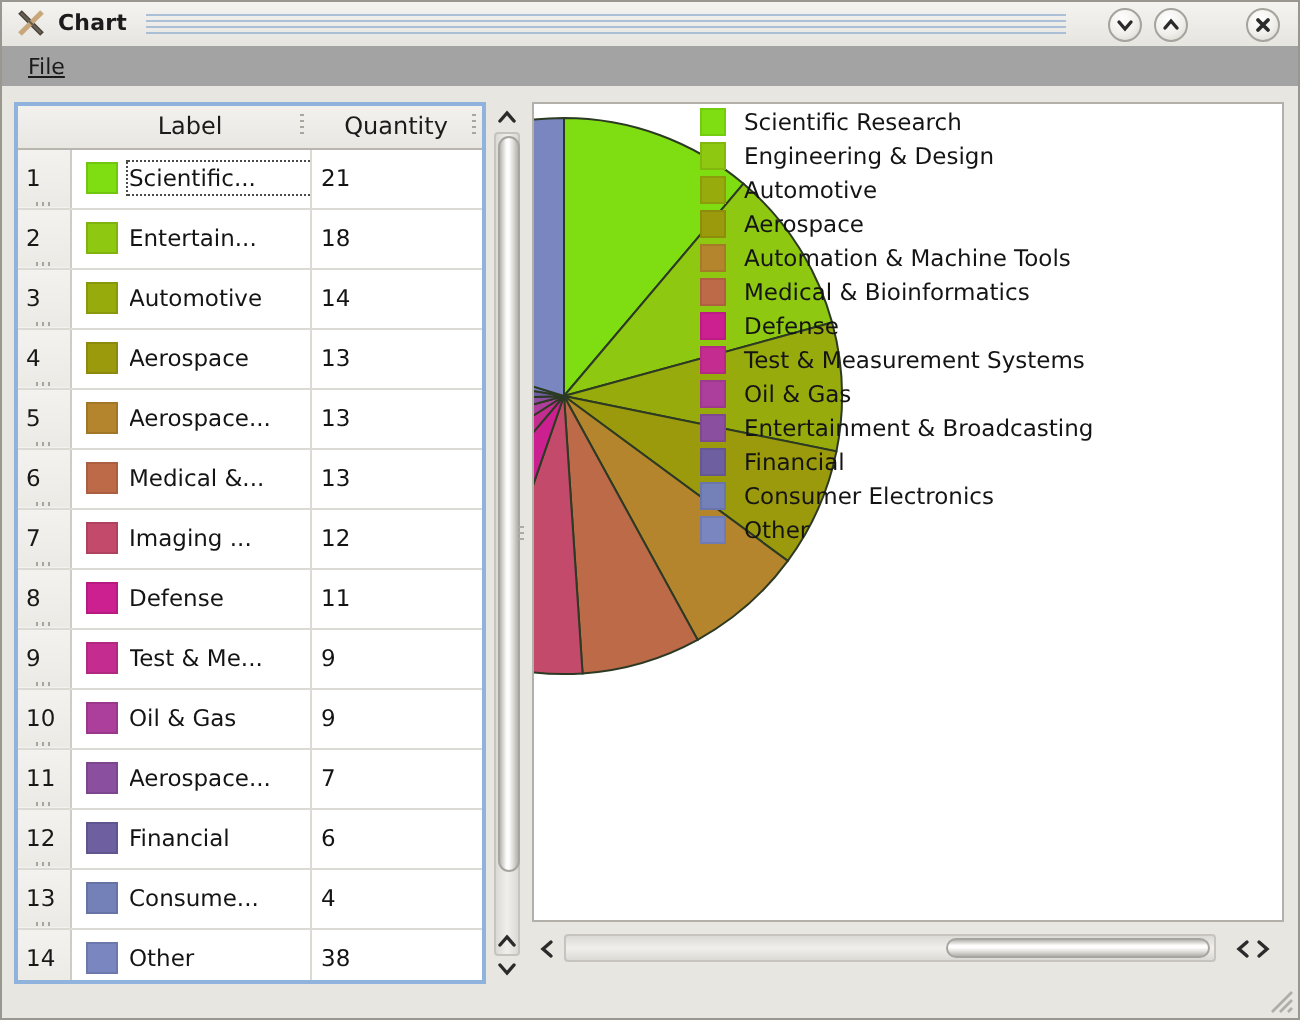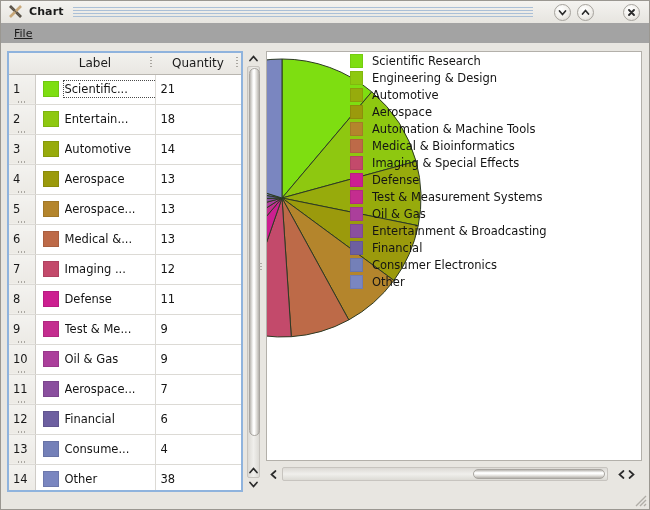--- a/index.html
+++ b/index.html
@@ -531,24 +531,20 @@
             </div>
             <div class="leg-row">
               <span class="leg-sw" style="background: rgb(180, 133, 44);"></span>
               <span class="leg-txt">Automation &amp; Machine Tools</span>
             </div>
             <div class="leg-row">
               <span class="leg-sw" style="background: rgb(189, 106, 72);"></span>
               <span class="leg-txt">Medical &amp; Bioinformatics</span>
             </div>
             <div class="leg-row">
-              <span class="leg-sw" style="background: rgb(195, 74, 107);"></span>
-              <span class="leg-txt">Imaging &amp; Special Effects</span>
-            </div>
-            <div class="leg-row">
               <span class="leg-sw" style="background: rgb(204, 31, 144);"></span>
               <span class="leg-txt">Defense</span>
             </div>
             <div class="leg-row">
               <span class="leg-sw" style="background: rgb(196, 45, 143);"></span>
               <span class="leg-txt">Test &amp; Measurement Systems</span>
             </div>
             <div class="leg-row">
               <span class="leg-sw" style="background: rgb(171, 63, 155);"></span>
               <span class="leg-txt">Oil &amp; Gas</span>

